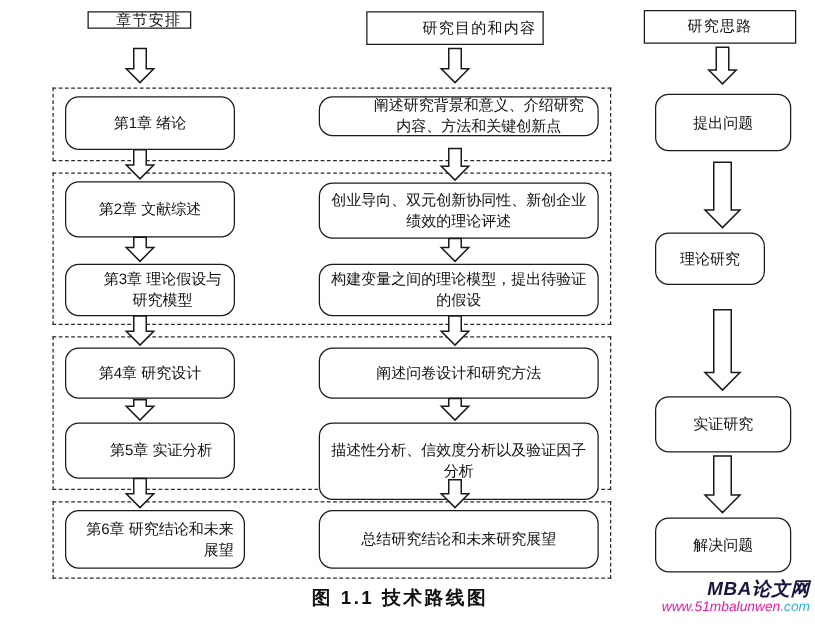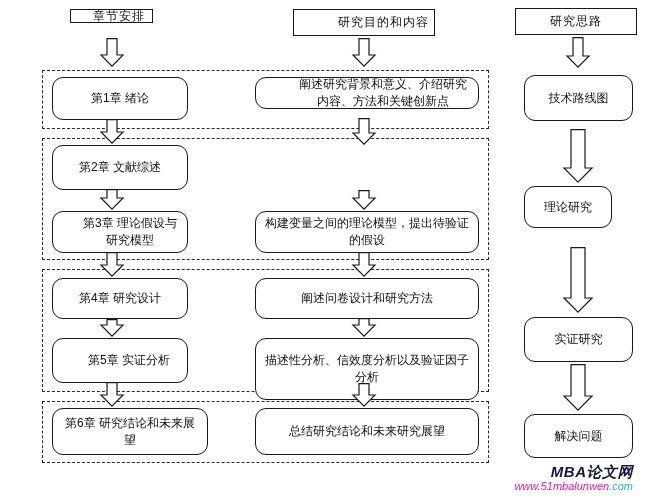--- a/index.html
+++ b/index.html
@@ -23,40 +23,40 @@
   
   .rbox{position:absolute;box-sizing:border-box;border:1.3px solid #1a1a1a;border-radius:11px;background:#fff;
         display:flex;align-items:center;justify-content:center;text-align:center;
         font-size:12px;line-height:1.4;padding:2px 8px;z-index:2;}
   
   .c1{left:52px;top:77px;width:136px;height:43px;}
   .c2{left:52px;top:145px;width:136px;height:45px;}
   .c3{left:52px;top:211px;width:136px;height:42px;padding-left:28px;}
   .c4{left:52px;top:278px;width:136px;height:41px;}
   .c5{left:52px;top:338px;width:136px;height:45px;padding-left:26px;}
-  .c6{left:52px;top:408px;width:156px;height:47px;}
+  .c6{left:52px;top:408px;width:144px;height:47px;text-align:right;}
   
   .t1{left:255px;top:77px;width:224px;height:32px;padding-left:40px;}
   .t2{left:255px;top:146px;width:224px;height:45px;}
   .t3{left:255px;top:211px;width:224px;height:42px;}
   .t4{left:255px;top:278px;width:224px;height:41px;}
   .t5{left:255px;top:338px;width:224px;height:62px;}
   .t6{left:255px;top:408px;width:224px;height:47px;}
   
   .p1{left:524px;top:75px;width:109px;height:46px;}
   .p2{left:524px;top:186px;width:88px;height:42px;border-radius:11px;}
   .p3{left:524px;top:317px;width:109px;height:45px;}
   .p4{left:524px;top:414px;width:109px;height:44px;}
 
   .arrow{position:absolute;z-index:4;overflow:visible;}
 
   .caption{position:absolute;left:228px;top:469px;width:184px;text-align:center;
            font-size:15px;font-weight:bold;letter-spacing:2px;z-index:3;}
 
-  .watermark{position:absolute;right:19px;top:463px;text-align:right;line-height:1.15;z-index:3;}
+  .watermark{position:absolute;right:4px;top:463px;text-align:right;line-height:1.15;z-index:3;}
   .wm-site{font-size:15px;font-weight:bold;font-style:italic;letter-spacing:0.5px;}
   .wm-url{font-size:11px;font-style:italic;}
 </style>
 </head>
 <body>
 
 <div class="canvas">
 
   <div class="hbox h1">章节安排</div>
   <div class="hbox h2">研究目的和内容</div>
@@ -68,30 +68,32 @@
   <div class="dash s4"></div>
 
   <div class="rbox c1">第1章 绪论</div>
   <div class="rbox c2">第2章 文献综述</div>
   <div class="rbox c3">第3章 理论假设与研究模型</div>
   <div class="rbox c4">第4章 研究设计</div>
   <div class="rbox c5">第5章 实证分析</div>
   <div class="rbox c6">第6章 研究结论和未来展望</div>
 
   <div class="rbox t1">阐述研究背景和意义、介绍研究内容、方法和关键创新点</div>
+  <div class="rbox t2">创业导向、双元创新协同性、新创企业绩效的理论评述</div>
   <div class="rbox t3">构建变量之间的理论模型，提出待验证的假设</div>
   <div class="rbox t4">阐述问卷设计和研究方法</div>
   <div class="rbox t5">描述性分析、信效度分析以及验证因子分析</div>
   <div class="rbox t6">总结研究结论和未来研究展望</div>
 
-  <div class="rbox p1">技术路线图</div>
+  <div class="rbox p1">提出问题</div>
   <div class="rbox p2">理论研究</div>
   <div class="rbox p3">实证研究</div>
   <div class="rbox p4">解决问题</div>
 
+  <div class="caption">图 1.1 技术路线图</div>
 
   <div class="watermark">
     <div class="wm-site" style="color: rgb(22, 22, 62);">MBA论文网</div>
     <div class="wm-url"><span style="color: rgb(237, 24, 166);">www.51mbalunwen</span><span style="color: rgb(47, 179, 210);">.com</span></div>
   </div>
 
 <svg width="26" height="29" viewBox="0 0 26 29" class="arrow" style="left: 99px; top: 38px;">
       <path d="M 8 0.7 L 8 17 L 2 17 L 13 28.1 L 24 17 L 18 17 L 18 0.7 Z" fill="#ffffff" stroke="#1a1a1a" stroke-width="1.2" stroke-linejoin="miter"></path>
     </svg>
     <svg width="26" height="29" viewBox="0 0 26 29" class="arrow" style="left: 351px; top: 38px;">

